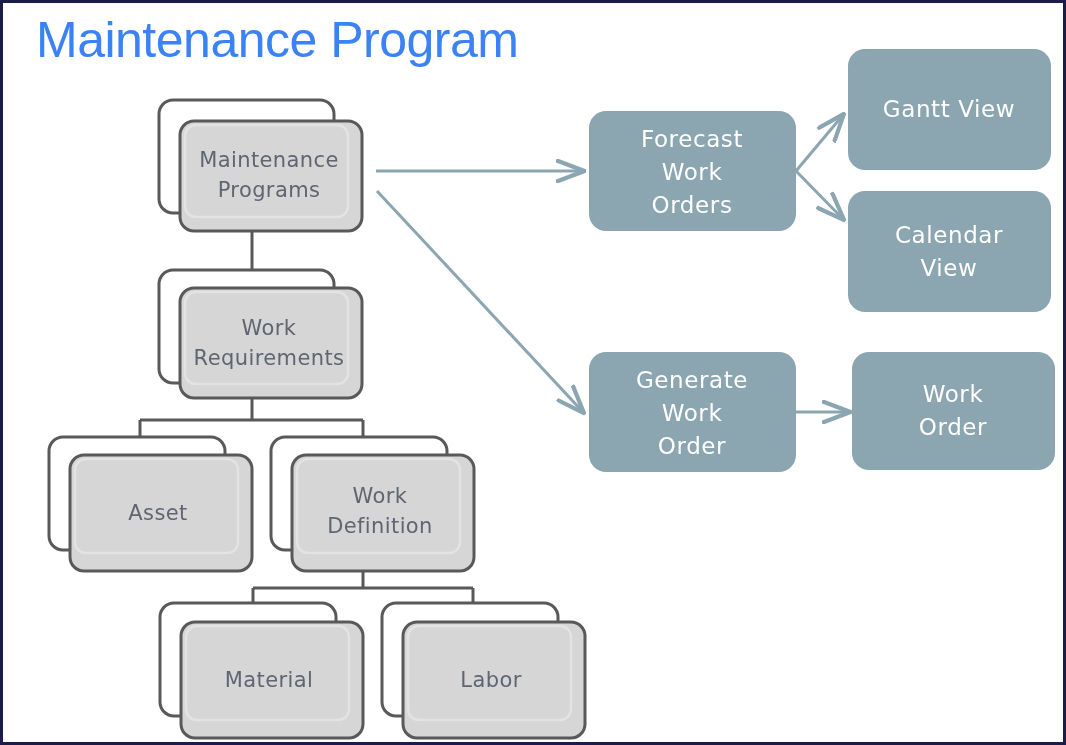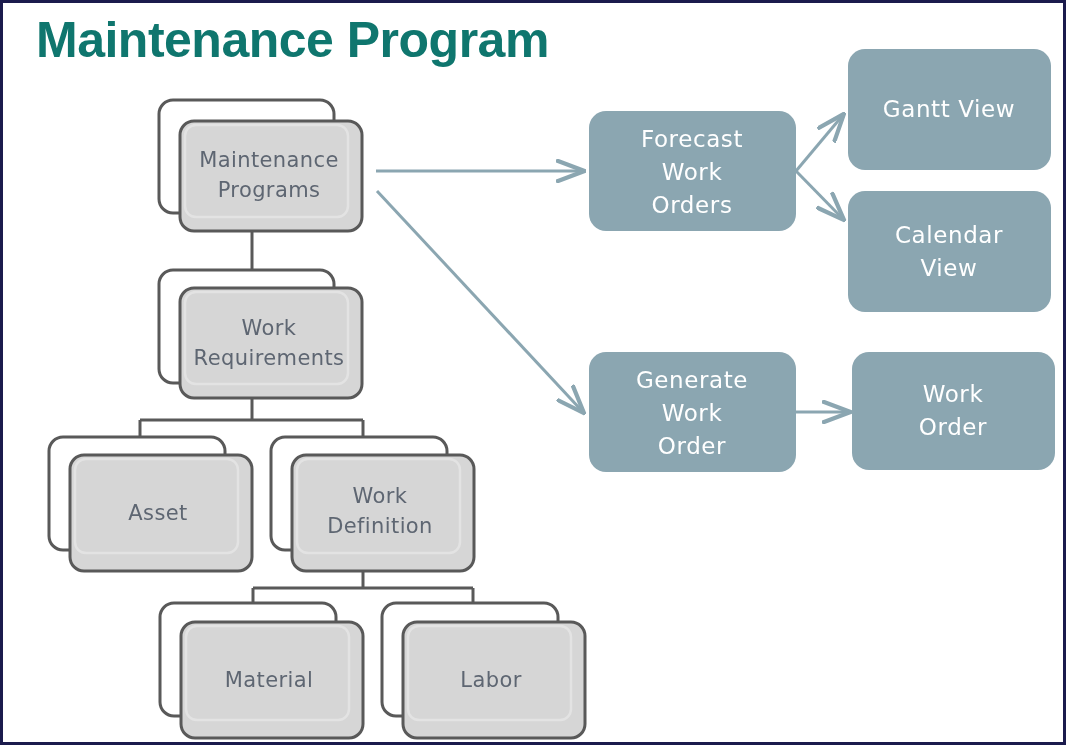--- a/index.html
+++ b/index.html
@@ -16,22 +16,22 @@
     box-sizing: border-box;
     overflow: hidden;
     font-family: "DejaVu Sans", sans-serif;
   }
   #title {
     position: absolute;
     left: 33px;
     top: 8px;
     font-family: "Liberation Sans", sans-serif;
     font-size: 50px;
-    font-weight: 700;
-    color: #0f766e;
+    font-weight: 400;
+    color: #3b82f6;
     letter-spacing: -0.5px;
     white-space: nowrap;
   }
   svg#diagram {
     position: absolute;
     left: 0;
     top: 0;
     width: 1060px;
     height: 739px;
   }

